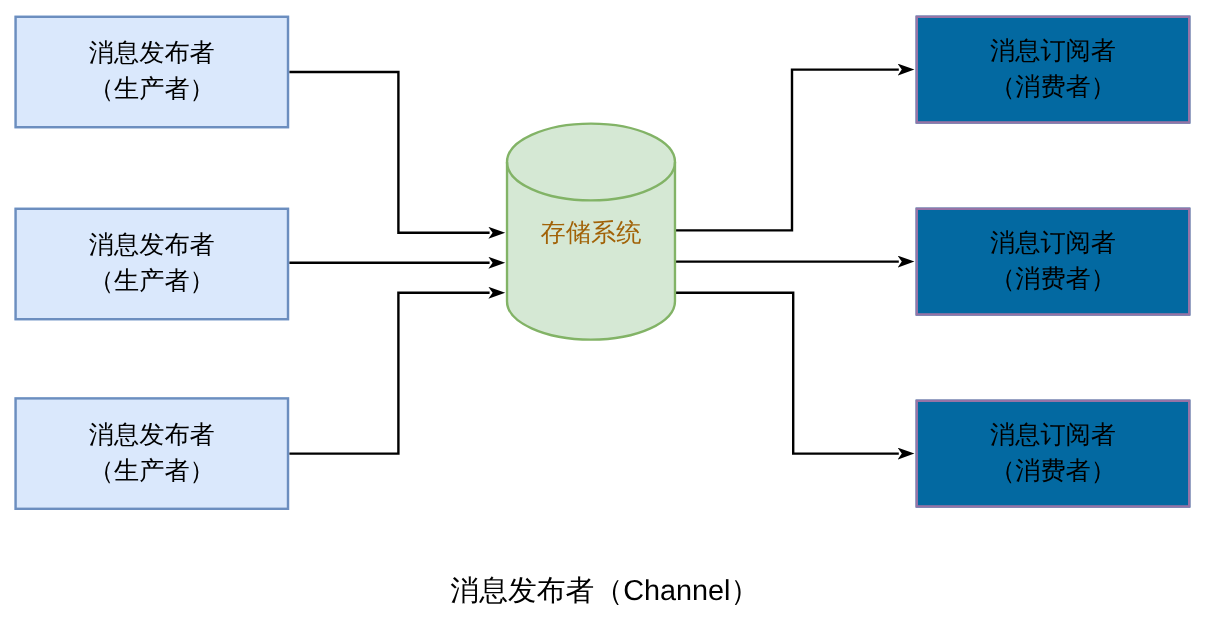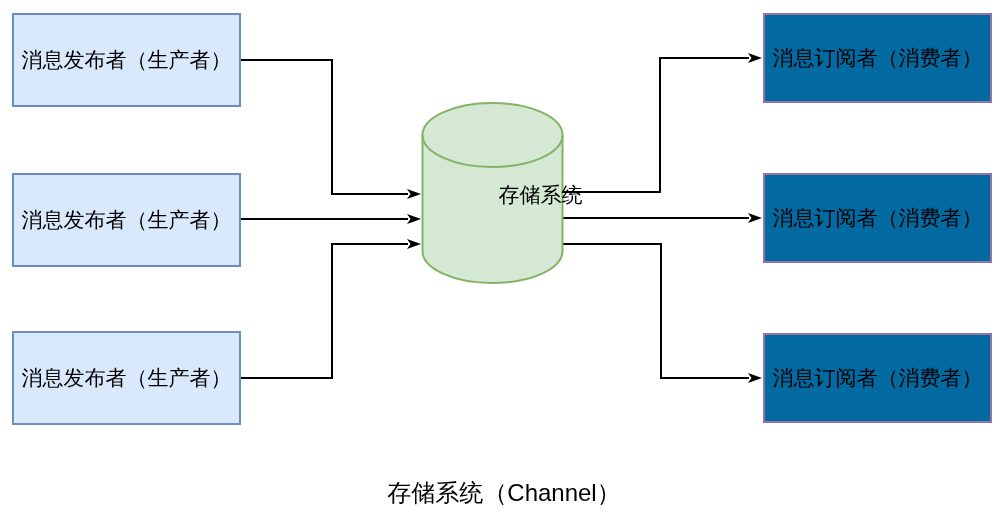--- a/index.html
+++ b/index.html
@@ -24,21 +24,21 @@
   .edge {
     fill: none;
     stroke: #000000;
     stroke-width: 2;
   }
   .arrowfill { fill: #000000; }
   .node {
     position: absolute;
     box-sizing: border-box;
     display: flex;
-    flex-direction: row;
+    flex-direction: column;
     align-items: center;
     justify-content: center;
     text-align: center;
     font-size: 21px;
     line-height: 30px;
     color: #000000;
     border: 2px solid;
   }
   .publisher {
     left: 12px;
@@ -79,22 +79,21 @@
     stroke-width: 2;
   }
   .cyl-label {
     position: absolute;
     left: 0;
     top: 79px;
     width: 100%;
     text-align: center;
     font-size: 21px;
     line-height: 30px;
-    color: #000000;
-    margin-left: 48px;
+    color: #a16207;
   }
   .caption {
     position: absolute;
     left: 0;
     top: 478px;
     width: 1008px;
     text-align: center;
     font-size: 24px;
     line-height: 30px;
     color: #000000;
@@ -146,15 +145,15 @@
   </div>
   <div class="node subscriber sub-1">
     <span>消息订阅者</span>
     <span>（消费者）</span>
   </div>
   <div class="node subscriber sub-2">
     <span>消息订阅者</span>
     <span>（消费者）</span>
   </div>
 
-  <div class="caption">存储系统（Channel）</div>
+  <div class="caption">消息发布者（Channel）</div>
 
 </div>
 
 </body></html>

